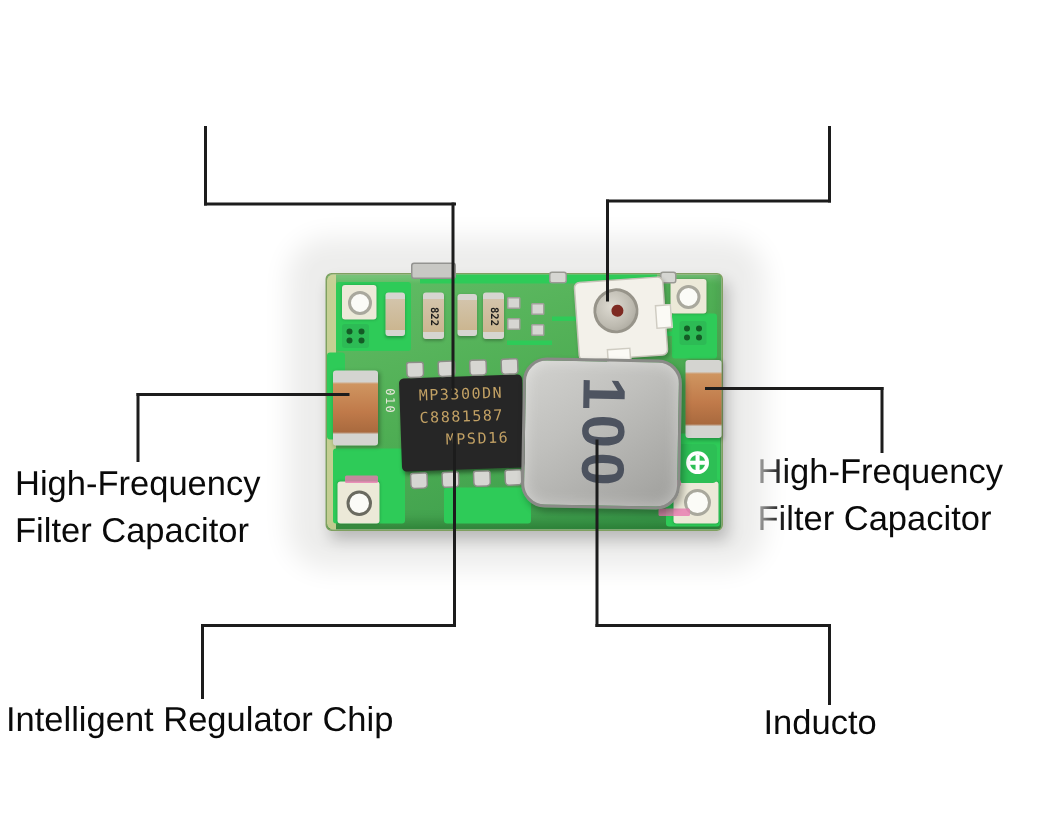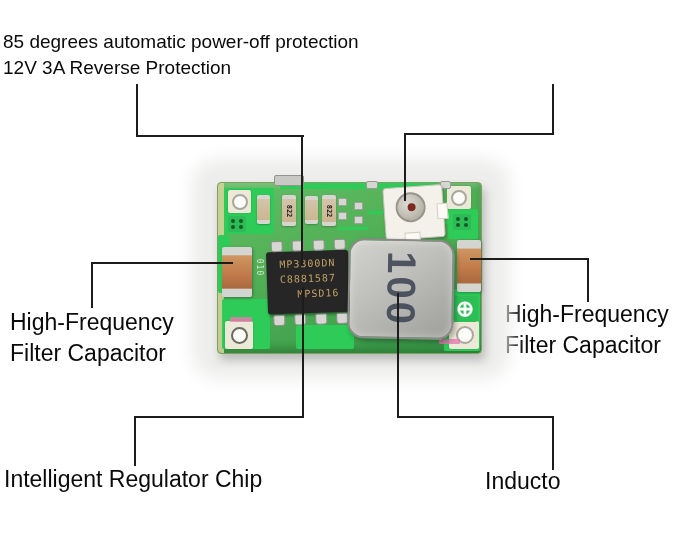--- a/index.html
+++ b/index.html
@@ -8,21 +8,21 @@
     background:var(--background,#fff);
     font-family:"Liberation Sans",sans-serif;
   }
   .ann{position:absolute;color:var(--annotation-text,#0a0a0a);white-space:nowrap;}
   .ann div{white-space:nowrap;}
   .ann-protection{left:3px;top:29px;font-size:19px;line-height:26px;}
   .ann-pot{left:414px;top:59px;font-size:23px;}
   .ann-capL{left:10px;top:307px;font-size:23px;line-height:31px;}
   .ann-capR{left:505px;top:299px;font-size:23px;line-height:31px;}
   .ann-chip{left:4px;top:466px;font-size:23px;}
-  .ann-ind{left:485px;top:468px;font-size:23px;}
+  .ann-ind{left:509px;top:468px;font-size:23px;}
 
   .ln{position:absolute;background:var(--connector-line,#1c1c1c);z-index:7;}
 
   
   .photo-shadow{
     position:absolute;left:206px;top:173px;width:290px;height:192px;
     background:#ededec;border-radius:12px;box-shadow:0 0 18px 14px #ededec;z-index:1;
   }
   
   .board{
@@ -126,24 +126,20 @@
   .pink{background:var(--pink-marking,#e878b0);opacity:.8;border-radius:1px;}
   .pk1{left:219px;top:137px;width:17px;height:4px;}
   .pk2{left:221px;top:156px;width:21px;height:5px;}
   .pk3{left:12px;top:134px;width:22px;height:5px;}
 </style>
 </head>
 <body>
 
 <div class="stage">
 
-  <div class="ann ann-protection">
-    <div>85 degrees automatic power-off protection</div>
-    <div>12V 3A Reverse Protection</div>
-  </div>
   <div class="ann ann-capL">
     <div>High-Frequency</div>
     <div>Filter Capacitor</div>
   </div>
   <div class="ann ann-capR">
     <div>High-Frequency</div>
     <div>Filter Capacitor</div>
   </div>
   <div class="ann ann-chip">Intelligent Regulator Chip</div>
   <div class="ann ann-ind">Inducto</div>

